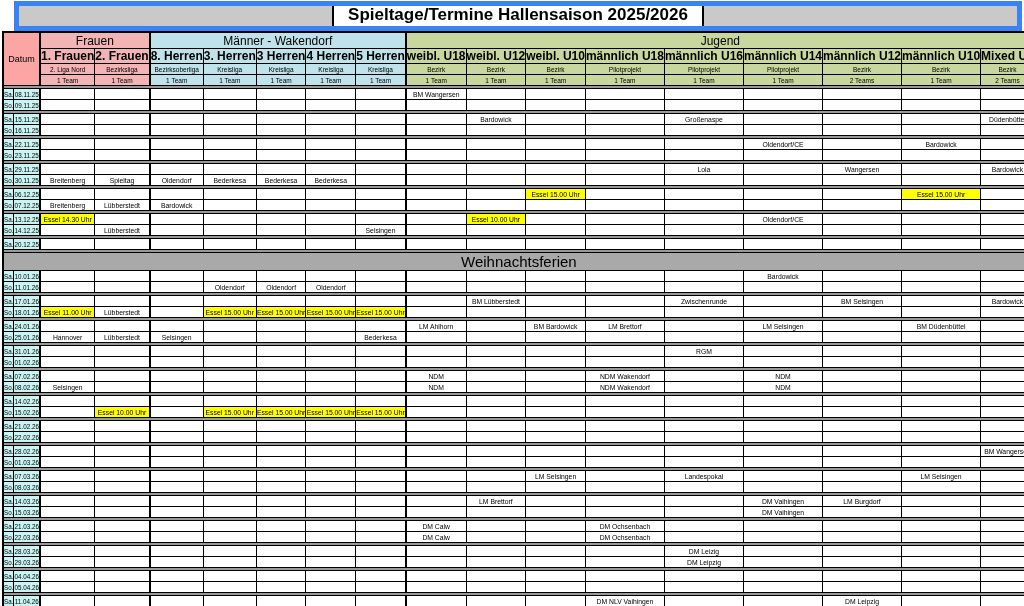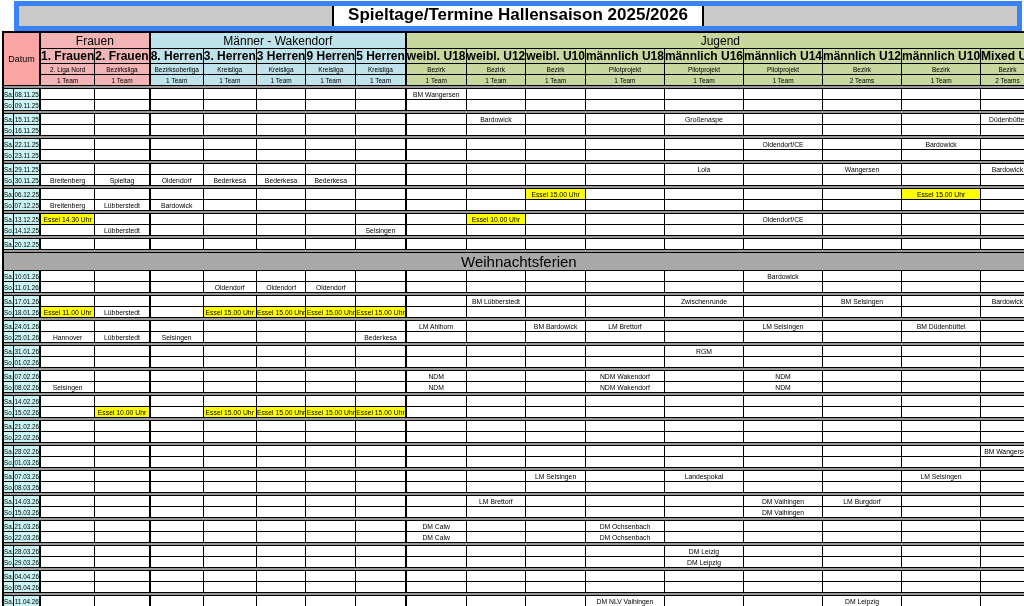--- a/index.html
+++ b/index.html
@@ -62,21 +62,21 @@
           <th class="group g0 bl2" colspan="2">Frauen</th>
           <th class="group g1 bl2" colspan="5">Männer - Wakendorf</th>
           <th class="group g2 bl2" colspan="9">Jugend</th>
         </tr>
         <tr>
           <th class="cname g0 bl2">1. Frauen</th>
           <th class="cname g0">2. Frauen</th>
           <th class="cname g1 bl2">8. Herren</th>
           <th class="cname g1">3. Herren</th>
           <th class="cname g1">3 Herren</th>
-          <th class="cname g1">9 Herren</th>
+          <th class="cname g1">4 Herren</th>
           <th class="cname g1">5 Herren</th>
           <th class="cname g2 bl2">weibl. U18</th>
           <th class="cname g2">weibl. U12</th>
           <th class="cname g2">weibl. U10</th>
           <th class="cname g2">männlich U18</th>
           <th class="cname g2">männlich U16</th>
           <th class="cname g2">männlich U14</th>
           <th class="cname g2">männlich U12</th>
           <th class="cname g2">männlich U10</th>
           <th class="cname g2">Mixed U8</th>

